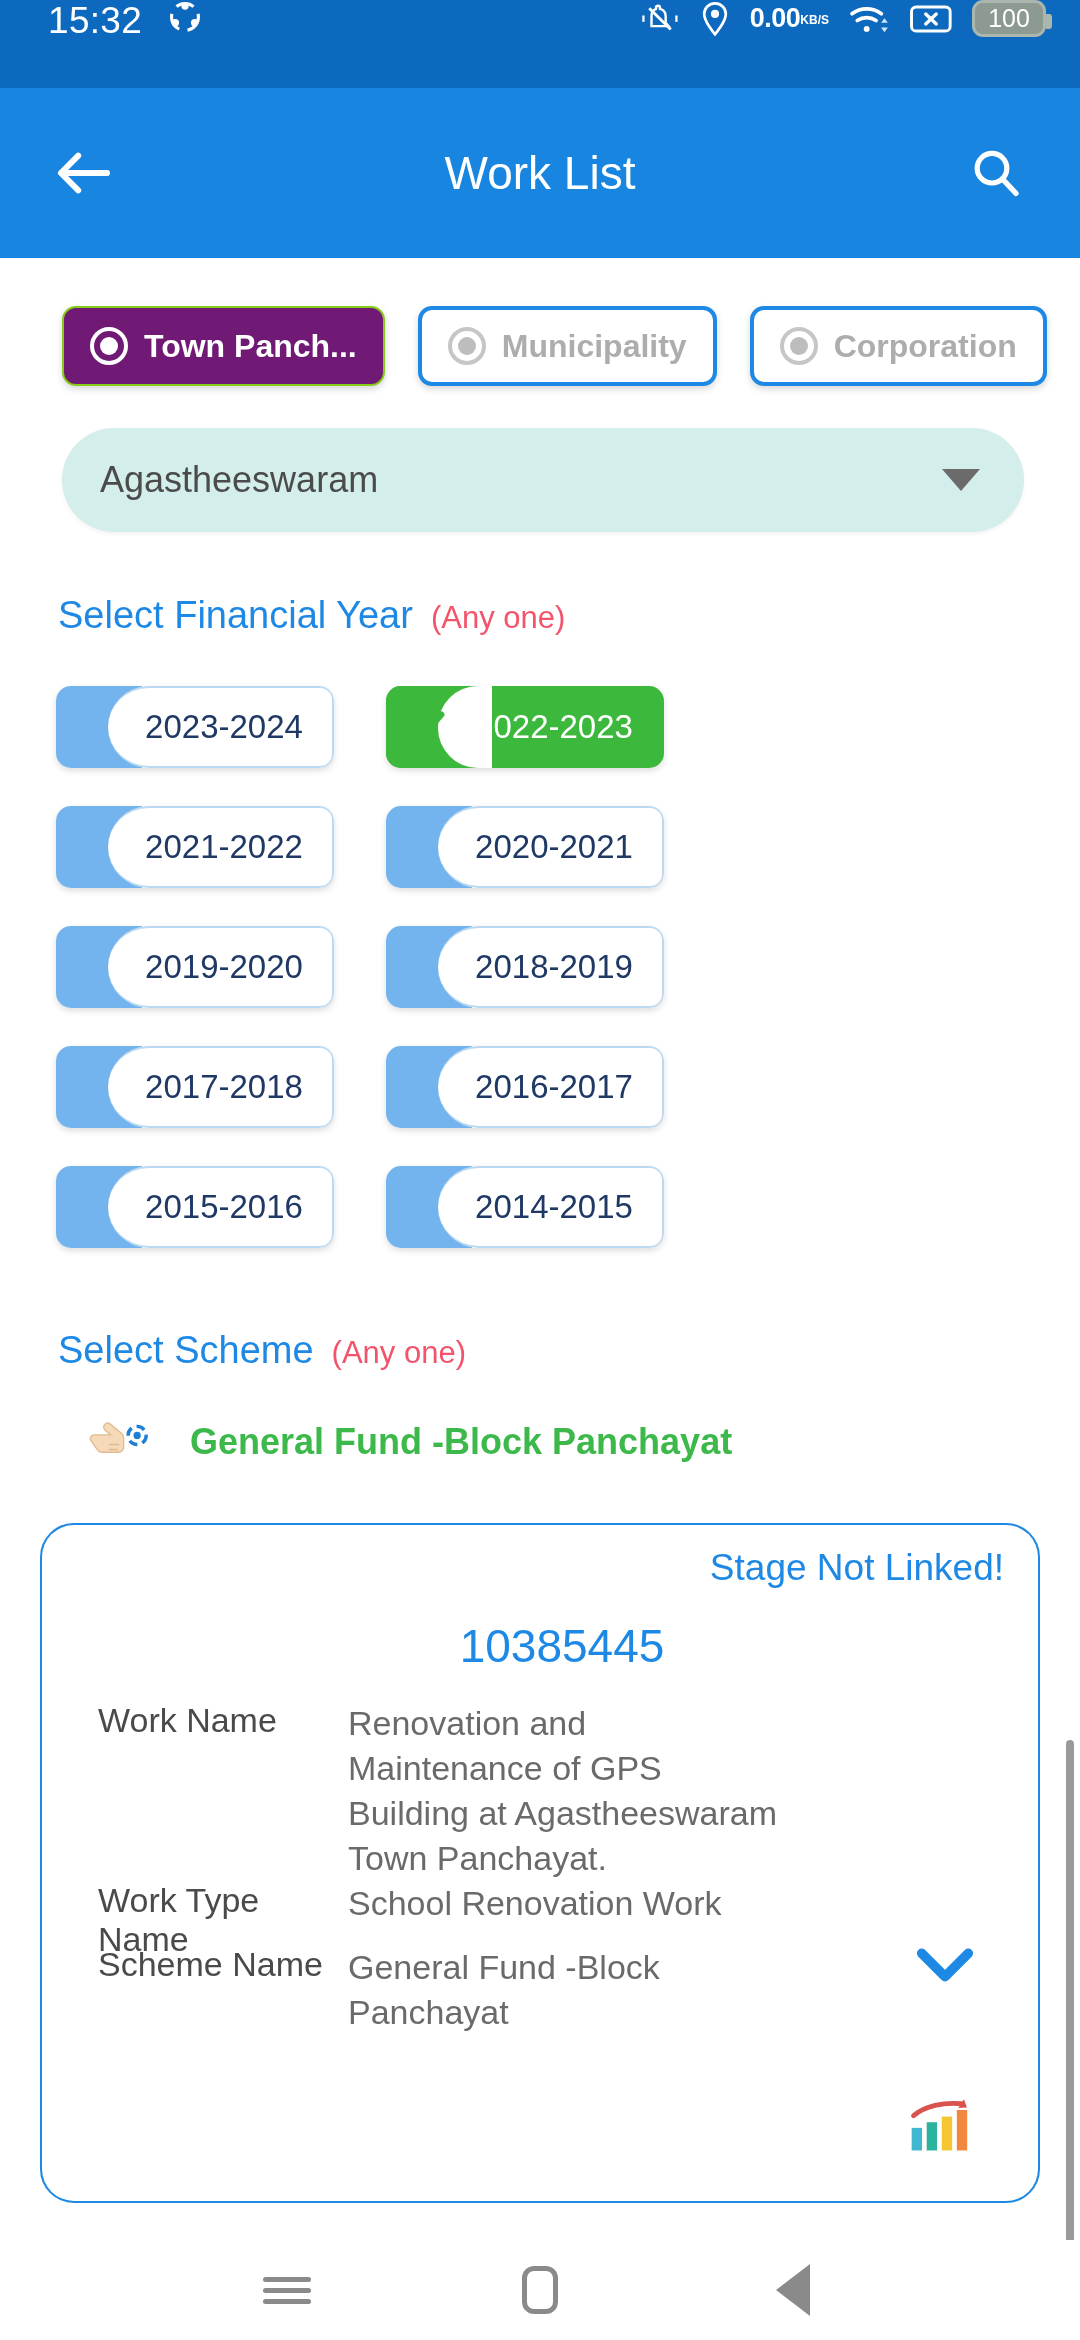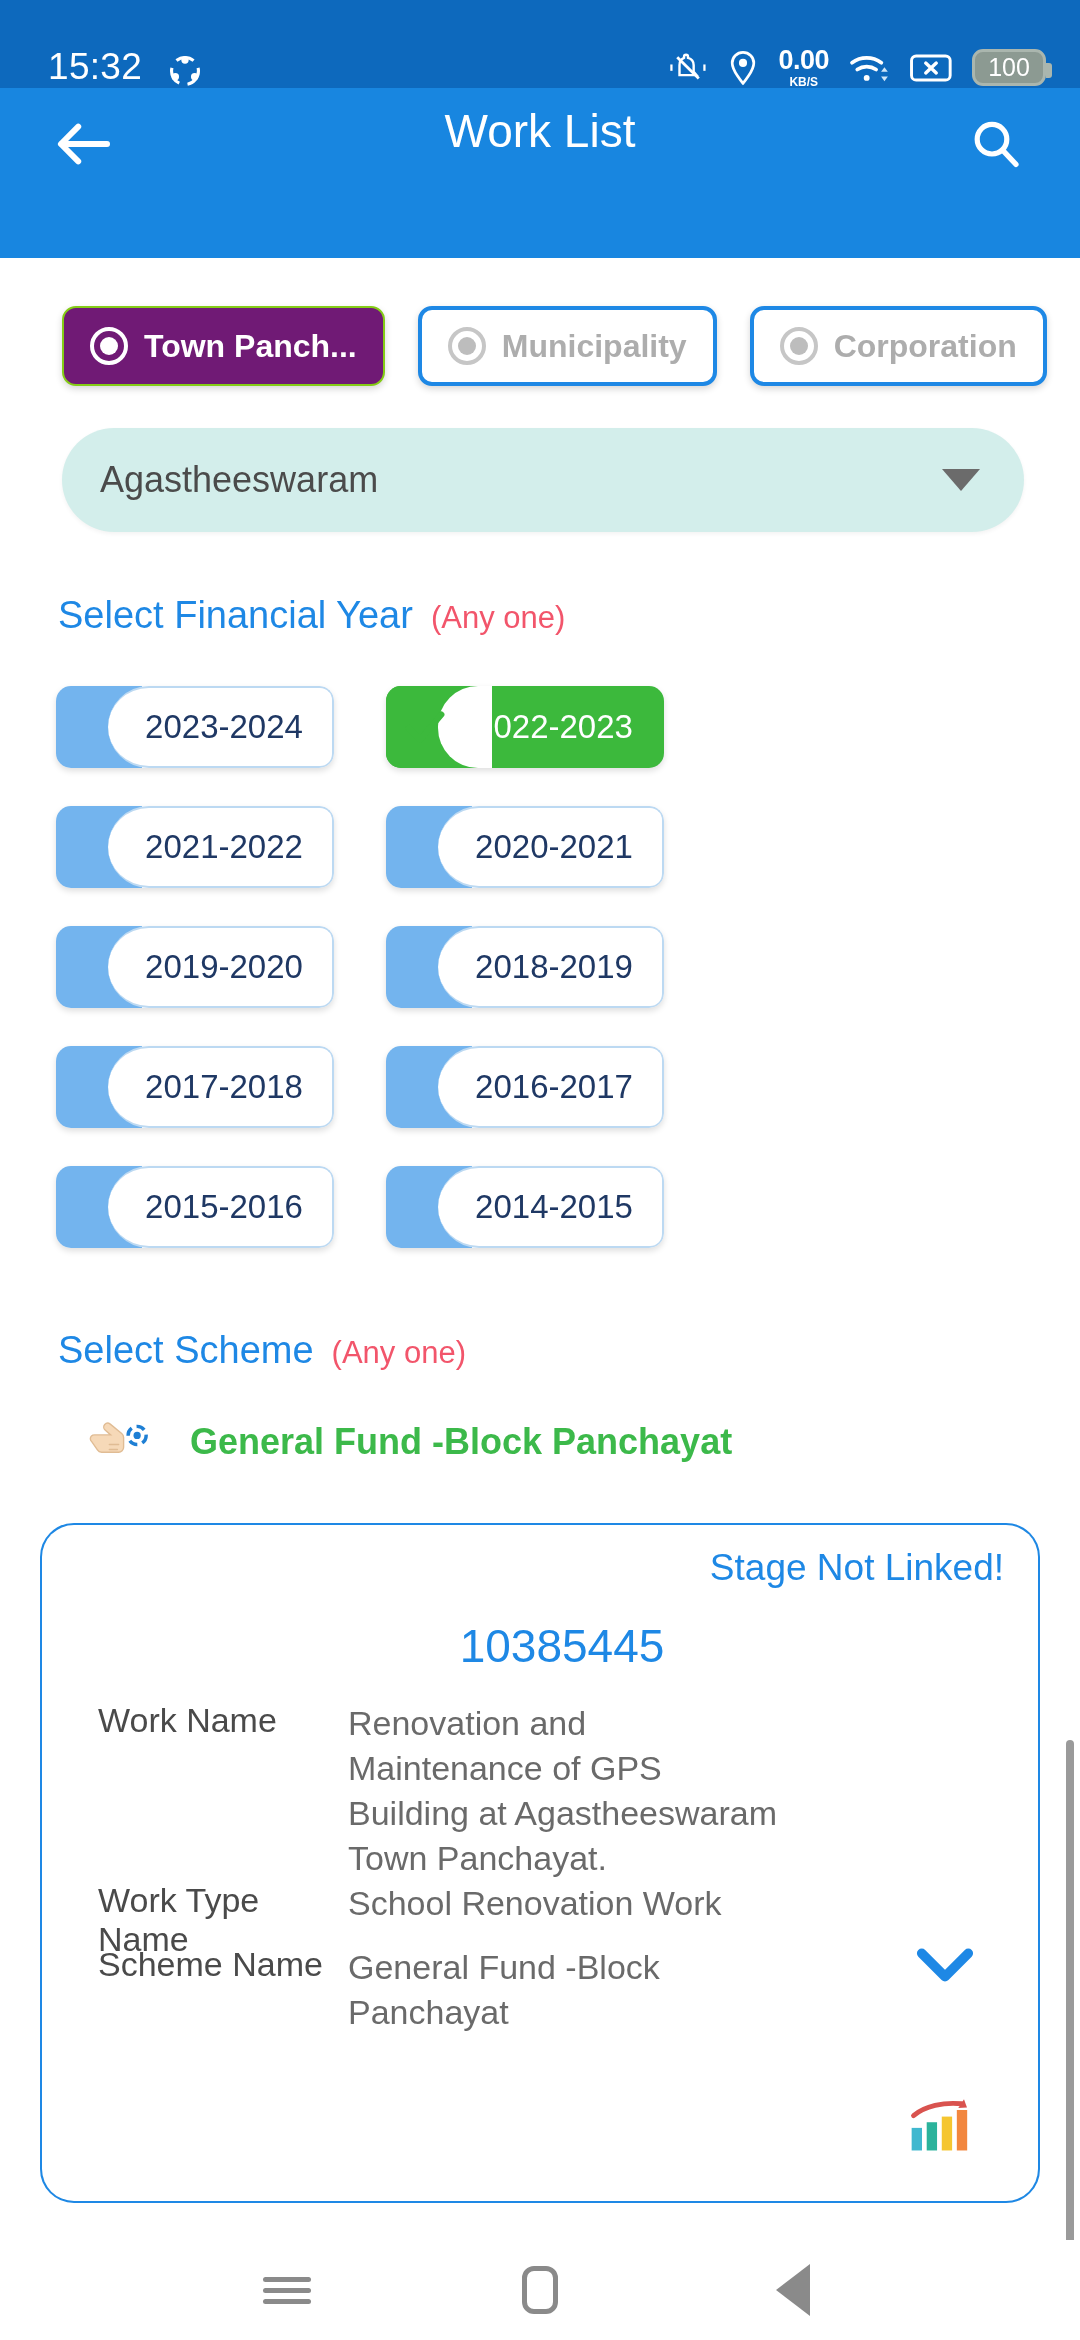--- a/index.html
+++ b/index.html
@@ -8,47 +8,47 @@
     font-family:"Liberation Sans", sans-serif;
     background:#ffffff;
     overflow:hidden;
     position:relative;
   }
 
   
   .statusbar{
     height:88px; width:100%;
     background:#0d69bd;
-    display:flex; align-items:flex-end;
+    display:flex; align-items:flex-start;
     padding:0 34px 0 48px;
     color:#fff;
   }
   .sb-time{ font-size:37px; letter-spacing:.3px; font-weight:400; }
   .sb-left-icons{ display:flex; align-items:center; margin-left:26px; }
   .sb-spacer{ flex:1; }
   .sb-right{ display:flex; align-items:center; gap:19px; }
-  .sb-netspeed{ display:flex; flex-direction:column; align-items:center; line-height:1; }
+  .sb-netspeed{ display:flex; flex-direction:row; align-items:center; line-height:1; }
   .sb-netspeed .n1{ font-size:27px; font-weight:700; letter-spacing:-.5px;}
   .sb-netspeed .n2{ font-size:12px; font-weight:700; margin-top:2px;}
   .sb-battery{
     width:74px;height:37px;border:3px solid #aab6ae;border-radius:11px;
     display:flex;align-items:center;justify-content:center;
     background:#8c9a92; position:relative;
   }
   .sb-battery span{ font-size:25px;font-weight:400;color:#fff; }
   .sb-battery:after{
     content:""; position:absolute; right:-9px; top:11px;
     width:6px;height:15px;background:#aab6ae;border-radius:0 3px 3px 0;
   }
 
   
   .appbar{
     height:170px; background:#1886e0;
-    display:flex; align-items:flex-start;
-    padding:16px 44px;
+    display:flex; align-items:center;
+    padding:0 44px;
     position:relative;
   }
   .appbar-title{
     position:absolute; left:0; right:0; text-align:center;
     color:#fff; font-size:46px; font-weight:400; pointer-events:none;
   }
   .back-btn{ width:80px;height:80px;display:flex;align-items:center;justify-content:center;z-index:2; }
   .search-btn{ width:80px;height:80px;display:flex;align-items:center;justify-content:center;margin-left:auto;z-index:2; }
 
   

